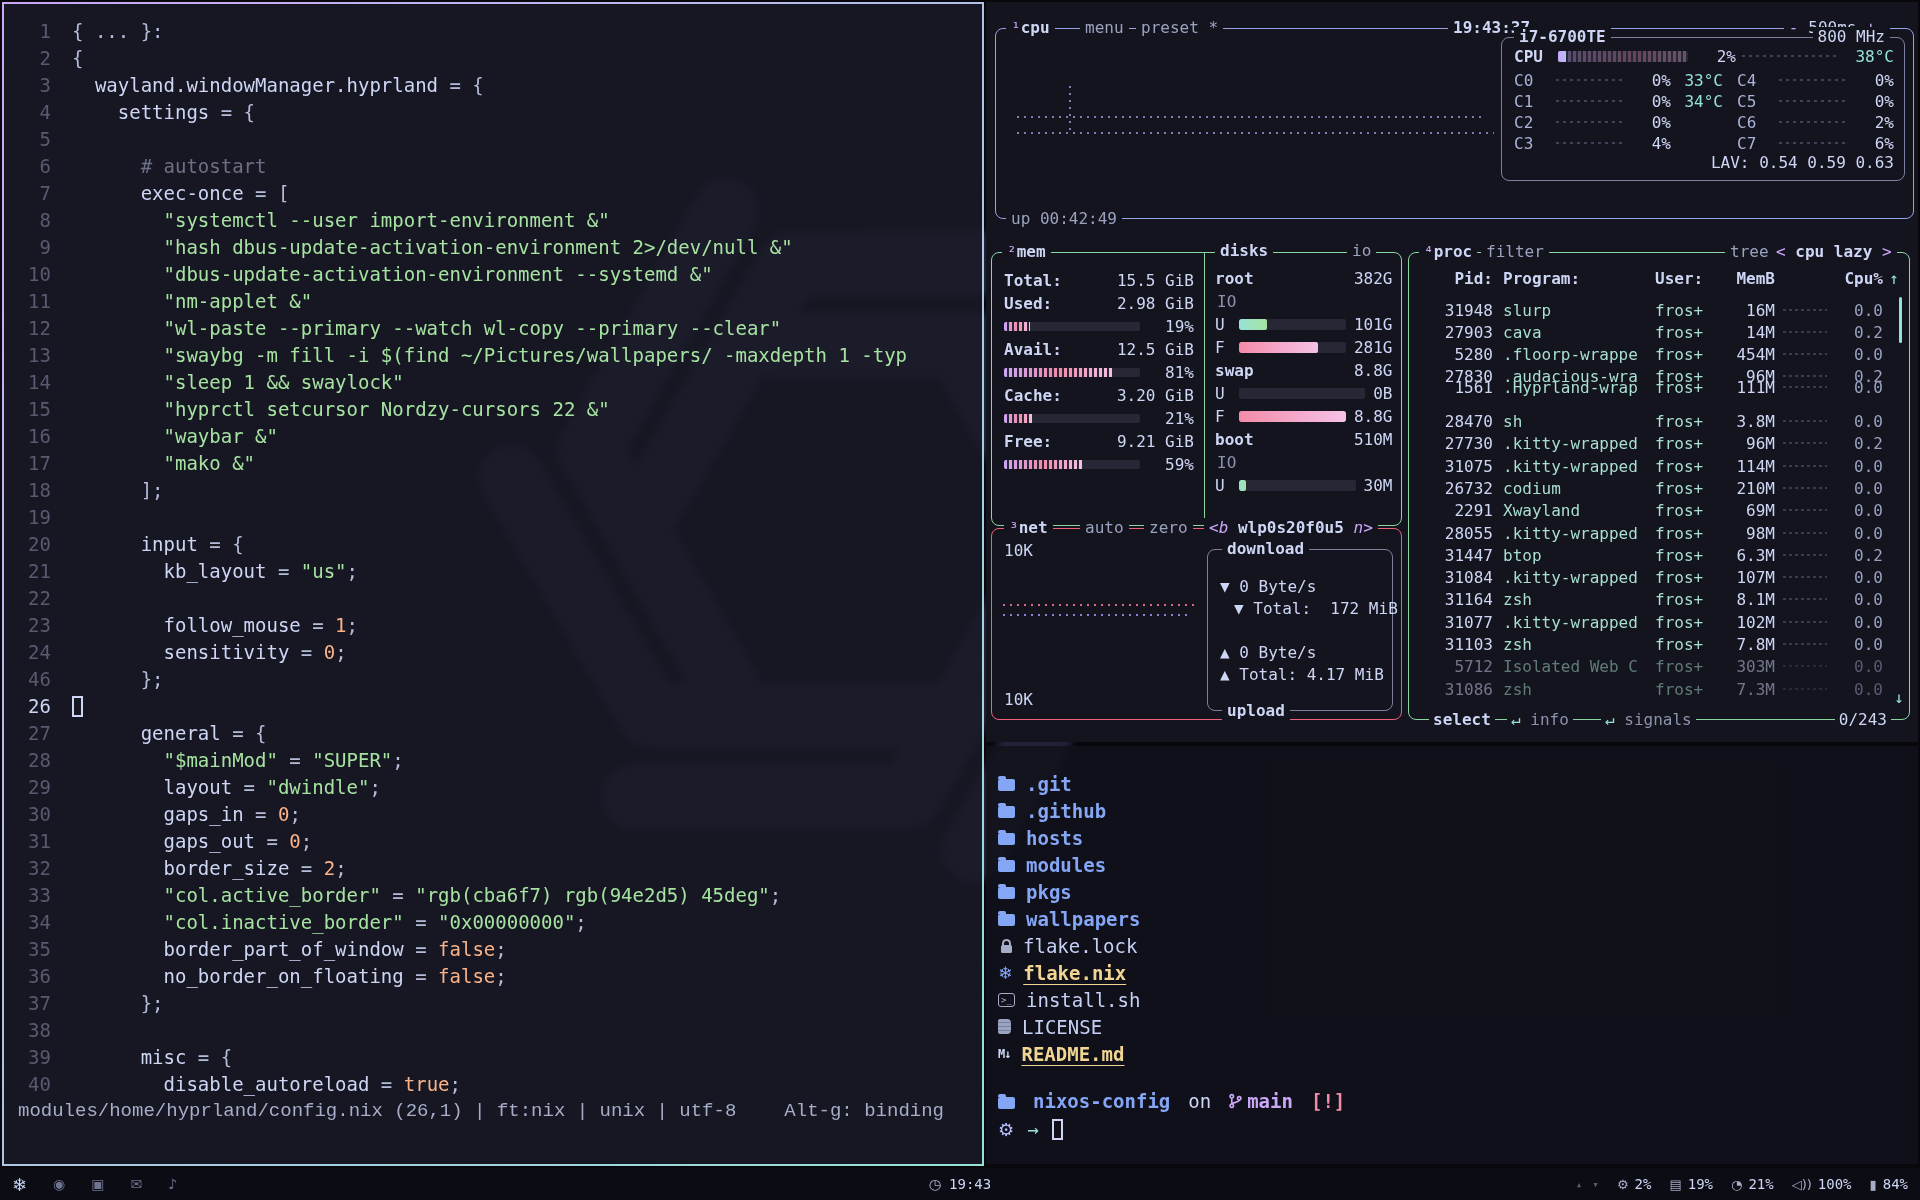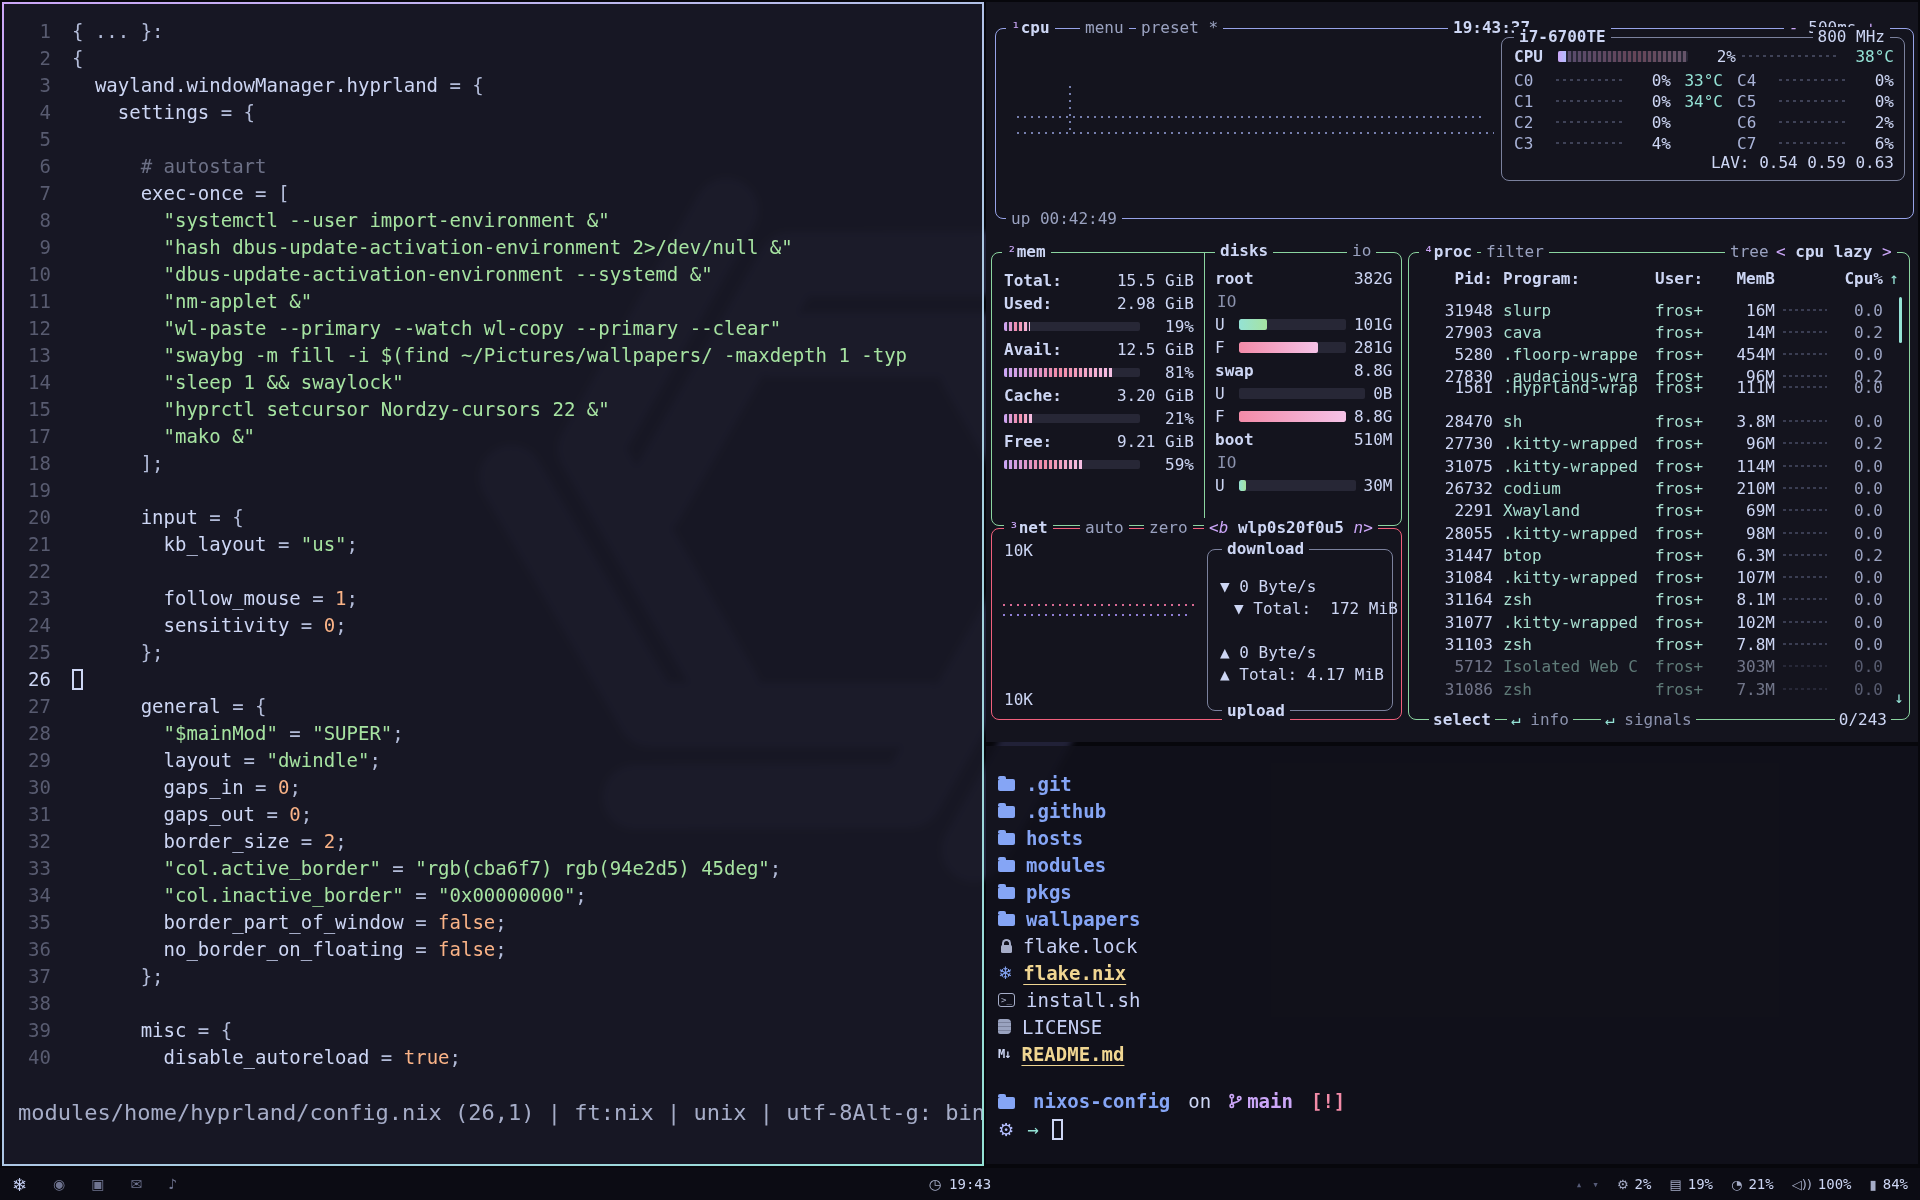--- a/index.html
+++ b/index.html
@@ -14,22 +14,22 @@
     border:2px solid;border-image:linear-gradient(135deg,#cba6f7 0%,#94e2d5 100%) 1;}
   .ed-lines{position:absolute;left:0;top:14px;right:0;font-size:19px;line-height:27px;}
   .ed-line{height:27px;display:flex;white-space:pre;}
   .ed-num{width:47px;text-align:right;color:#585b70;flex:none;}
   .ed-num.cur{color:#cdd6f4;}
   .ed-code{margin-left:21px;white-space:pre;}
   .tk-pn{color:#b3bcd9;} .tk-id{color:#cdd6f4;} .tk-st{color:#a6e3a1;}
   .tk-nm{color:#fab387;} .tk-cm{color:#6c7086;}
   .ed-cursor{display:inline-block;width:11px;height:21px;border:2px solid #cdd6f4;
     vertical-align:-4px;box-sizing:border-box;}
-  .statusline{position:absolute;left:14px;right:38px;top:1096px;font-size:22px;
-    color:#a6adc8;display:flex;justify-content:space-between;white-space:pre;}
+  .statusline{position:absolute;left:14px;right:38px;top:1096px;font-size:19px;
+    color:#a6adc8;display:flex;justify-content:space-between;white-space:pre;font-family:Liberation Mono, monospace;}
 
   
   .win.btop{left:986px;top:2px;width:932px;height:740px;background:#14141e;font-size:16px;color:#cdd6f4;}
   .bx{position:absolute;border:1.5px solid;border-radius:8px;}
   .tag{position:absolute;top:-11px;height:20px;line-height:20px;background:#14141e;
     padding:0 5px;font-weight:700;color:#cdd6f4;white-space:pre;}
   .tag .sup{color:#cba6f7;font-weight:400;font-style:normal;}
   .tag.dim{color:#9aa2c0;font-weight:400;}
   .tag .hot{color:#cba6f7;}
   .dots-h{position:absolute;height:4px;background-image:radial-gradient(circle at 2px 2px,var(--dc,#767fae) 1.3px,transparent 1.5px);background-size:7px 4px;background-repeat:repeat-x;}
@@ -186,29 +186,30 @@
         <div class="ed-line"><span class="ed-num">6</span><span class="ed-code"><span class="tk-cm">      # autostart</span></span></div>
         <div class="ed-line"><span class="ed-num">7</span><span class="ed-code"><span class="tk-id">      exec-once</span><span class="tk-pn"> = [</span></span></div>
         <div class="ed-line"><span class="ed-num">8</span><span class="ed-code"><span class="tk-st">        "systemctl --user import-environment &amp;"</span></span></div>
         <div class="ed-line"><span class="ed-num">9</span><span class="ed-code"><span class="tk-st">        "hash dbus-update-activation-environment 2&gt;/dev/null &amp;"</span></span></div>
         <div class="ed-line"><span class="ed-num">10</span><span class="ed-code"><span class="tk-st">        "dbus-update-activation-environment --systemd &amp;"</span></span></div>
         <div class="ed-line"><span class="ed-num">11</span><span class="ed-code"><span class="tk-st">        "nm-applet &amp;"</span></span></div>
         <div class="ed-line"><span class="ed-num">12</span><span class="ed-code"><span class="tk-st">        "wl-paste --primary --watch wl-copy --primary --clear"</span></span></div>
         <div class="ed-line"><span class="ed-num">13</span><span class="ed-code"><span class="tk-st">        "swaybg -m fill -i $(find ~/Pictures/wallpapers/ -maxdepth 1 -typ</span></span></div>
         <div class="ed-line"><span class="ed-num">14</span><span class="ed-code"><span class="tk-st">        "sleep 1 &amp;&amp; swaylock"</span></span></div>
         <div class="ed-line"><span class="ed-num">15</span><span class="ed-code"><span class="tk-st">        "hyprctl setcursor Nordzy-cursors 22 &amp;"</span></span></div>
+        <div class="ed-line"><span class="ed-num">16</span><span class="ed-code"><span class="tk-st">        "waybar &amp;"</span></span></div>
         <div class="ed-line"><span class="ed-num">17</span><span class="ed-code"><span class="tk-st">        "mako &amp;"</span></span></div>
         <div class="ed-line"><span class="ed-num">18</span><span class="ed-code"><span class="tk-pn">      ];</span></span></div>
         <div class="ed-line"><span class="ed-num">19</span><span class="ed-code"></span></div>
         <div class="ed-line"><span class="ed-num">20</span><span class="ed-code"><span class="tk-id">      input</span><span class="tk-pn"> = {</span></span></div>
         <div class="ed-line"><span class="ed-num">21</span><span class="ed-code"><span class="tk-id">        kb_layout</span><span class="tk-pn"> = </span><span class="tk-st">"us"</span><span class="tk-pn">;</span></span></div>
         <div class="ed-line"><span class="ed-num">22</span></div>
         <div class="ed-line"><span class="ed-num">23</span><span class="ed-code"><span class="tk-id">        follow_mouse</span><span class="tk-pn"> = </span><span class="tk-nm">1</span><span class="tk-pn">;</span></span></div>
         <div class="ed-line"><span class="ed-num">24</span><span class="ed-code"><span class="tk-id">        sensitivity</span><span class="tk-pn"> = </span><span class="tk-nm">0</span><span class="tk-pn">;</span></span></div>
-        <div class="ed-line"><span class="ed-num">25</span><span class="ed-code"><span class="tk-pn">      };</span></span></div>
+        <div class="ed-line"><span class="ed-num">46</span><span class="ed-code"><span class="tk-pn">      };</span></span></div>
         <div class="ed-line"><span class="ed-num cur">26</span><span class="ed-code"><span class="ed-cursor"></span></span></div>
         <div class="ed-line"><span class="ed-num">27</span><span class="ed-code"><span class="tk-id">      general</span><span class="tk-pn"> = {</span></span></div>
         <div class="ed-line"><span class="ed-num">28</span><span class="ed-code"><span class="tk-st">        "$mainMod"</span><span class="tk-pn"> = </span><span class="tk-st">"SUPER"</span><span class="tk-pn">;</span></span></div>
         <div class="ed-line"><span class="ed-num">29</span><span class="ed-code"><span class="tk-id">        layout</span><span class="tk-pn"> = </span><span class="tk-st">"dwindle"</span><span class="tk-pn">;</span></span></div>
         <div class="ed-line"><span class="ed-num">30</span><span class="ed-code"><span class="tk-id">        gaps_in</span><span class="tk-pn"> = </span><span class="tk-nm">0</span><span class="tk-pn">;</span></span></div>
         <div class="ed-line"><span class="ed-num">31</span><span class="ed-code"><span class="tk-id">        gaps_out</span><span class="tk-pn"> = </span><span class="tk-nm">0</span><span class="tk-pn">;</span></span></div>
         <div class="ed-line"><span class="ed-num">32</span><span class="ed-code"><span class="tk-id">        border_size</span><span class="tk-pn"> = </span><span class="tk-nm">2</span><span class="tk-pn">;</span></span></div>
         <div class="ed-line"><span class="ed-num">33</span><span class="ed-code"><span class="tk-st">        "col.active_border"</span><span class="tk-pn"> = </span><span class="tk-st">"rgb(cba6f7) rgb(94e2d5) 45deg"</span><span class="tk-pn">;</span></span></div>
         <div class="ed-line"><span class="ed-num">34</span><span class="ed-code"><span class="tk-st">        "col.inactive_border"</span><span class="tk-pn"> = </span><span class="tk-st">"0x00000000"</span><span class="tk-pn">;</span></span></div>
         <div class="ed-line"><span class="ed-num">35</span><span class="ed-code"><span class="tk-id">        border_part_of_window</span><span class="tk-pn"> = </span><span class="tk-nm">false</span><span class="tk-pn">;</span></span></div>

